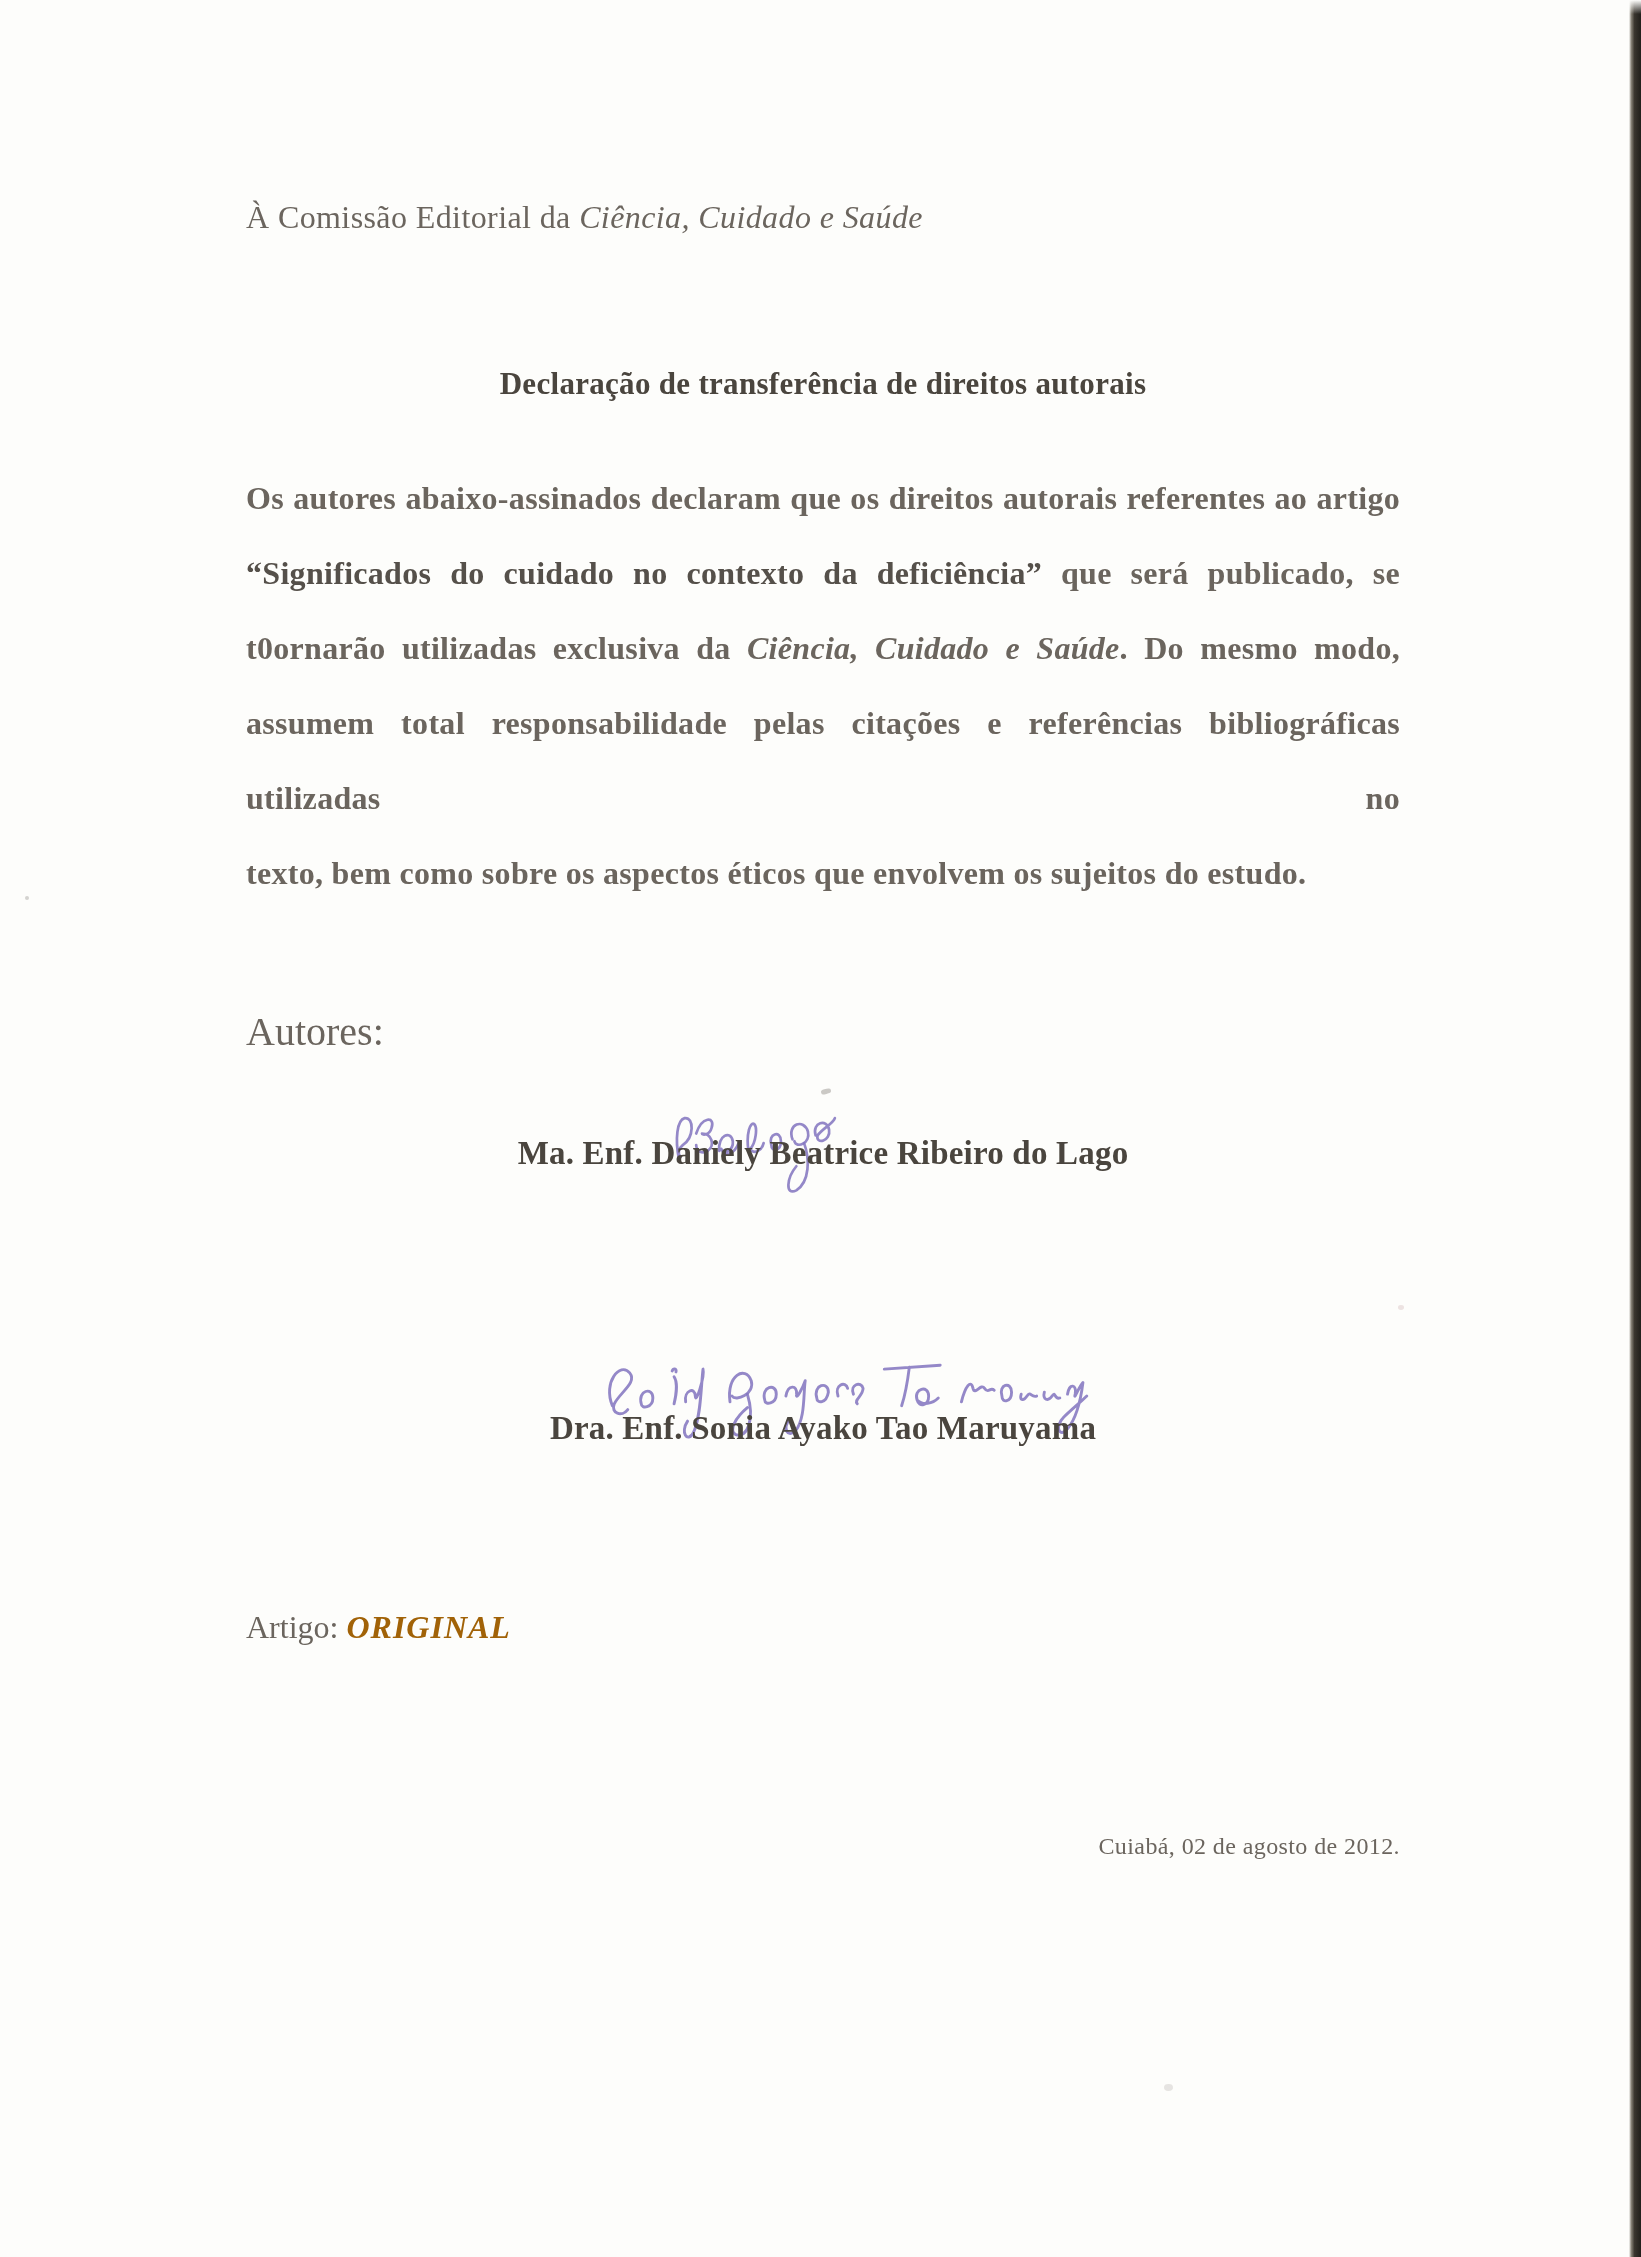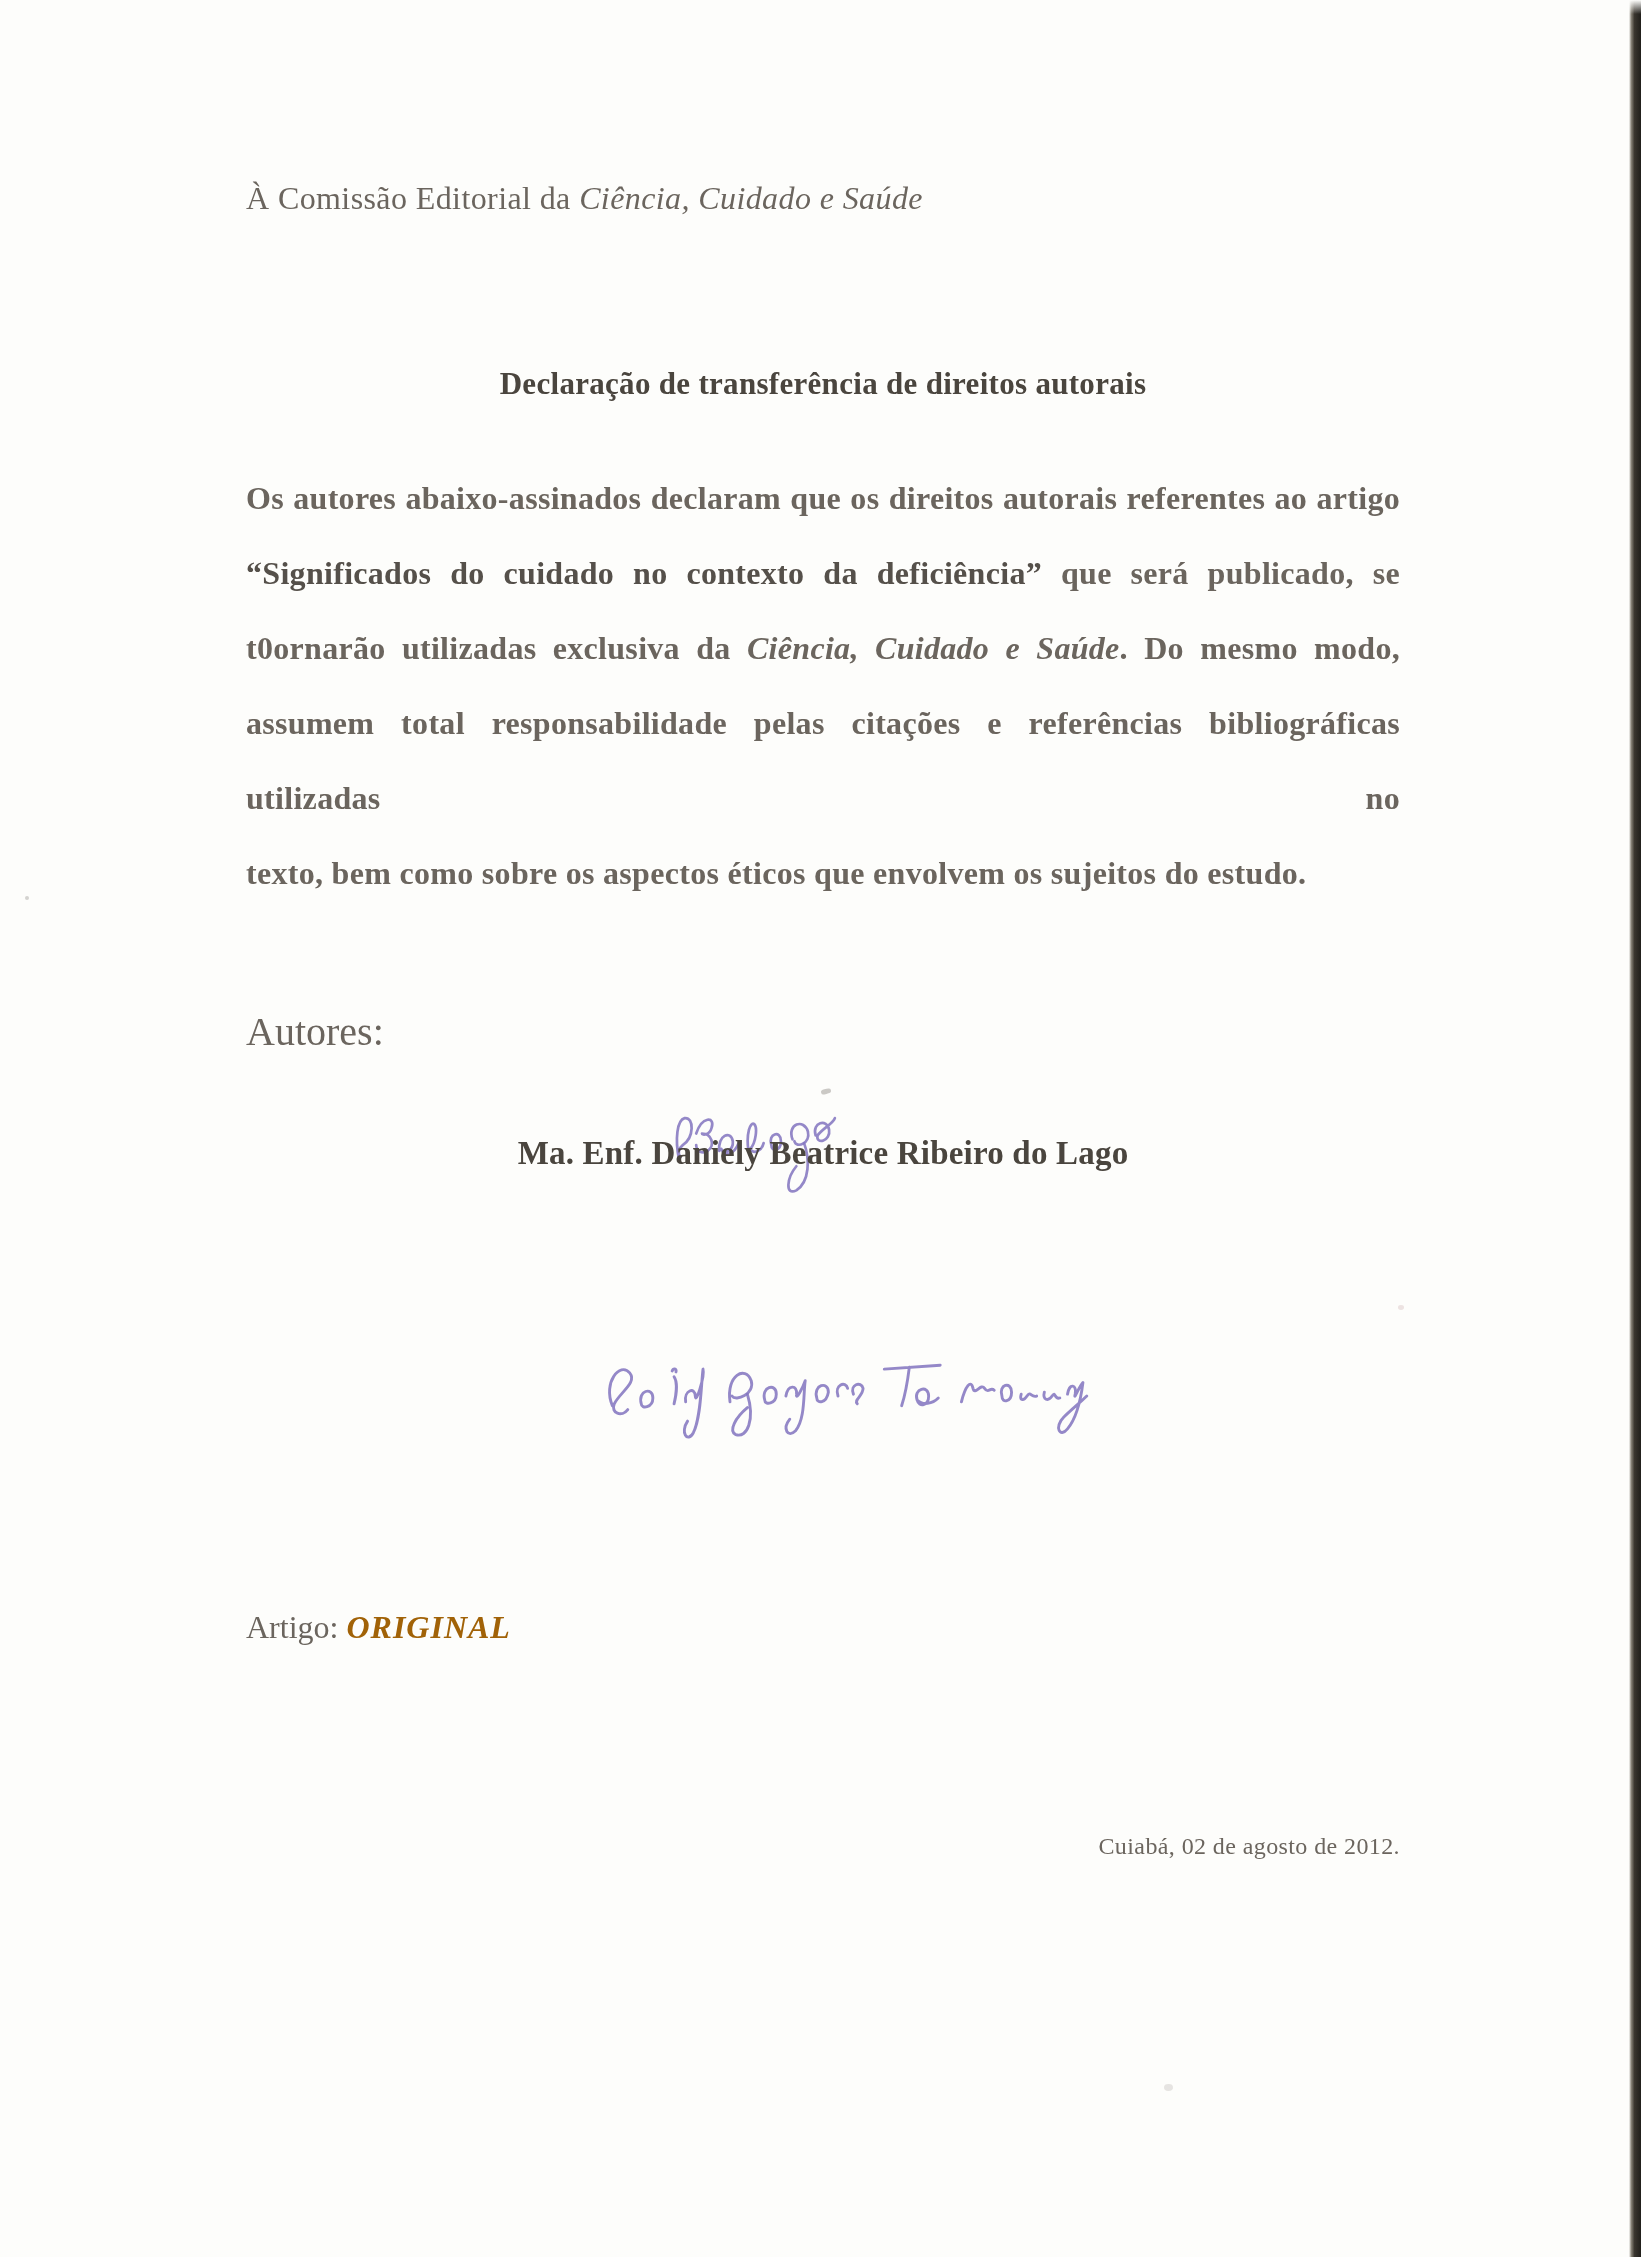--- a/index.html
+++ b/index.html
@@ -14,21 +14,21 @@
   
   .scan-edge{
     position:absolute;top:0;right:0;width:11.6px;height:100%;
     background:linear-gradient(to right,rgba(60,56,48,0) 0%,#8a857a 18%,#3a362f 45%,var(--edge,#2e2b26) 70%,#211f1b 100%);
   }
   .scan-edge::before{
     content:"";position:absolute;top:0;left:0;width:100%;height:13.5px;
     background:linear-gradient(to bottom,#fdfdfb,rgba(253,253,251,0));
   }
   .line{position:absolute;left:246px;width:1154px;}
-  .recipient{top:180px;font-size:32px;letter-spacing:0.4px;}
+  .recipient{top:199px;font-size:32px;letter-spacing:0.4px;}
   .doc-title{top:344px;text-align:center;font-size:31px;font-weight:bold;color:var(--ink-bold,#4a453e);letter-spacing:0.3px;margin-top:22px;}
   .paragraph{top:461px;font-size:32px;line-height:75px;letter-spacing:0.3px;}
   .pline{text-align:justify;font-weight:bold;}
   .pline.just{text-align-last:justify;}
   .paragraph b{color:#55504a;}
   .authors-label{top:1008px;font-size:40px;}
   .author-name{font-size:33px;font-weight:bold;text-align:center;color:var(--ink-bold,#4a453e);letter-spacing:0.2px;}
   .name1{top:1135px;}
   .name2{top:1410px;}
   .artigo{top:1609px;font-size:32px;}
@@ -87,20 +87,21 @@
     <path stroke-width="3" d="M240,56 C236,42 252,38 252,50 C250,62 240,62 240,56"></path>
     <path stroke-width="3" d="M262,54 C258,42 270,38 272,46 M278,52 C274,42 286,38 288,46 C288,54 278,58 282,62"></path>
     <path stroke-width="3" d="M310,26 L368,22 M336,24 C334,40 330,58 328,64"></path>
     <path stroke-width="3" d="M344,58 C340,46 356,42 356,54 C356,64 346,66 344,58 C350,64 360,62 366,56"></path>
     <path stroke-width="3" d="M390,60 C394,44 400,36 402,46 C404,54 410,40 414,46 C418,52 420,44 424,48"></path>
     <path stroke-width="3" d="M432,54 C428,42 442,38 442,50 C442,60 432,62 432,54"></path>
     <path stroke-width="3" d="M452,52 C450,58 454,60 458,54 C462,48 462,56 468,54"></path>
     <path stroke-width="3" d="M476,50 C474,58 480,60 484,54 C488,48 486,58 492,56"></path>
     <path stroke-width="3" d="M500,52 C502,40 510,42 508,52 C506,60 512,44 516,40 C514,56 510,76 500,88 C492,98 486,86 496,76 C504,68 514,60 520,54"></path>
   </svg>
+  <div class="line author-name name2">Dra. Enf. Sonia Ayako Tao Maruyama</div>
 
   <div class="line artigo"><span>Artigo: </span><b>ORIGINAL</b></div>
 
   <div class="line dateline">Cuiabá, 02 de agosto de 2012.</div>
 
   <span class="speck s1"></span>
   <span class="speck s2"></span>
   <span class="speck s3"></span>
   <span class="speck s4"></span>
 

